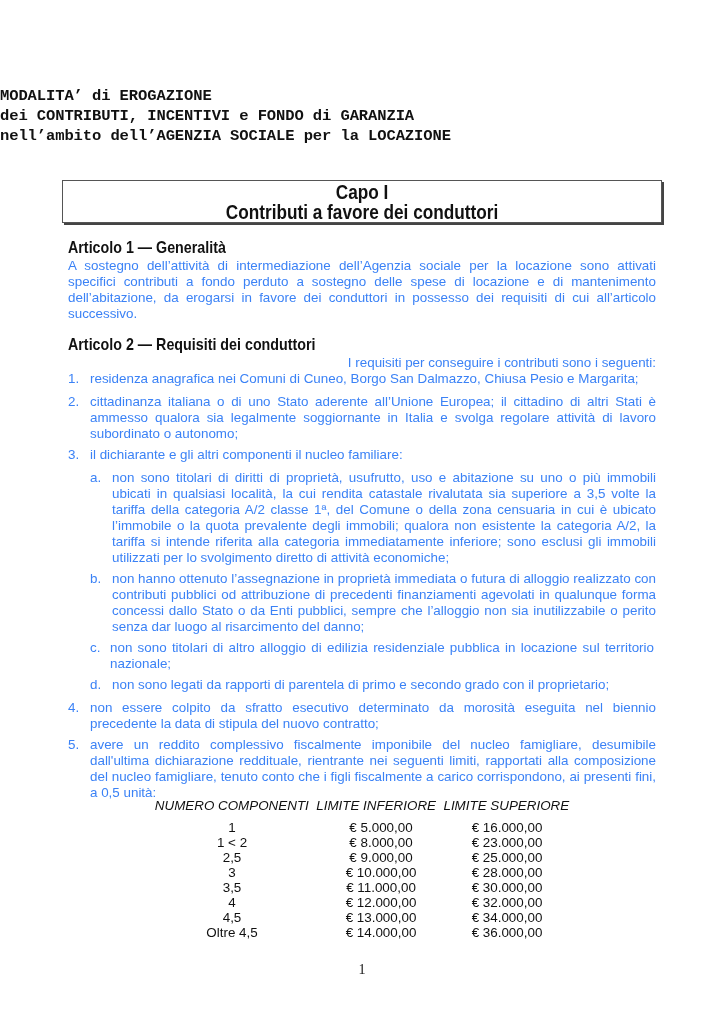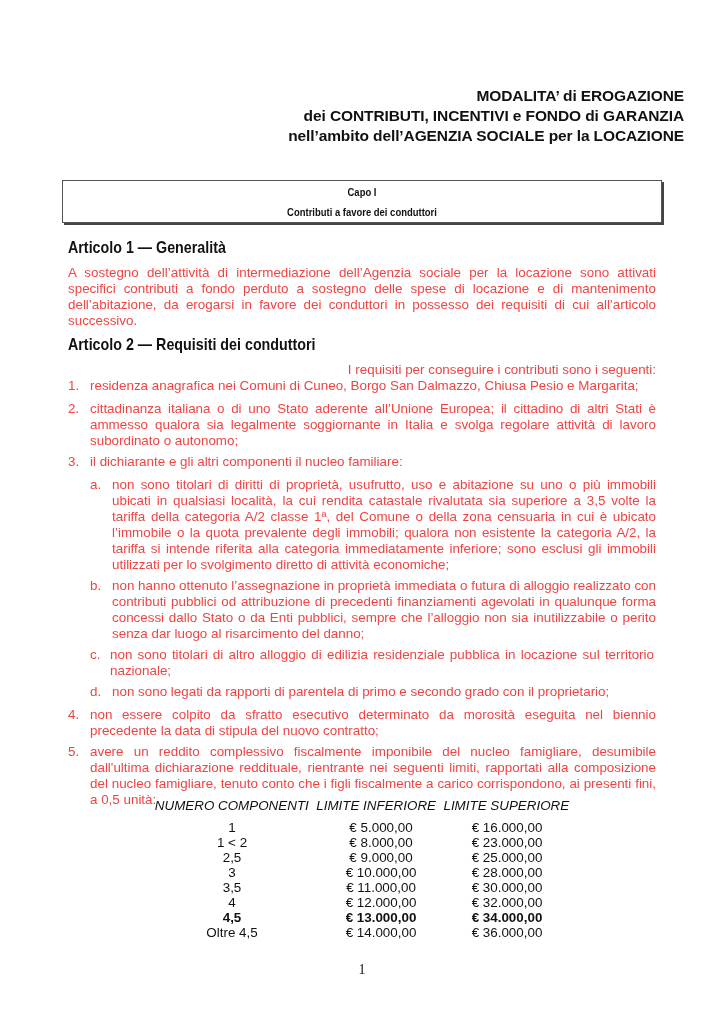--- a/index.html
+++ b/index.html
@@ -1,27 +1,27 @@
 <!DOCTYPE html>
 <html><head>
 <meta charset="utf-8">
 <style>
   html, body { margin: 0; padding: 0; background: #ffffff; }
   body { width: 724px; height: 1024px; position: relative; overflow: hidden; color: #111; }
   .page { position: absolute; left: 0; top: 0; width: 724px; height: 1024px; background: #fff; }
-  .title { position: absolute; left: 0; width: 684px; top: 86px; text-align: right;
-           font-family: Liberation Sans, sans-serif; font-weight: bold; font-size: 15.5px;
+  .title { position: absolute; left: 0; width: 684px; top: 86px; text-align: left;
+           font-family: Liberation Mono, monospace; font-weight: bold; font-size: 15.5px;
            line-height: 20px; letter-spacing: -0.1px; }
   .title div { white-space: nowrap; }
   .capo-box { position: absolute; left: 62px; top: 180px; width: 598px; height: 40px;
               border: 1px solid #555; box-shadow: 2px 2px 0 #444; background: #fff;
               text-align: center; font-family: "Liberation Sans", sans-serif; font-weight: bold;
-              font-size: 11px; line-height: 20px; padding-top: 1px; }
+              font-size: 20px; line-height: 20px; padding-top: 1px; }
   .capo-box div { transform: scaleX(0.86); transform-origin: center; white-space: nowrap; }
-  .body-text { font-family: "Liberation Sans", sans-serif; font-size: 13.4px; line-height: 16px; color: #ef4444; margin-top: 7px; }
+  .body-text { font-family: "Liberation Sans", sans-serif; font-size: 13.4px; line-height: 16px; color: #3b82f6; }
   .art-h { position: absolute; left: 68px; font-family: "Liberation Sans", sans-serif; font-weight: bold;
            font-size: 17px; line-height: 20px; transform: scaleX(0.84); transform-origin: left center; white-space: nowrap; }
   .para { position: absolute; left: 68px; width: 588px; text-align: justify; }
   .para.last-left { text-align-last: left; }
   .li { position: absolute; }
   .li .num { position: absolute; left: 0; top: 0; }
   .li .txt { position: absolute; text-align: justify; }
   .table-head { position: absolute; left: 0; width: 724px; top: 798px; text-align: center;
                 font-family: "Liberation Sans", sans-serif; font-style: italic; font-size: 13.4px; line-height: 16px; white-space: pre; }
   .trow { position: absolute; left: 0; width: 724px; height: 15px; font-family: "Liberation Sans", sans-serif; font-size: 13.4px; line-height: 15px; }
@@ -125,21 +125,21 @@
     <div class="trow" style="top:880px;">
       <span class="c1">3,5</span>
       <span class="c2">€ 11.000,00</span>
       <span class="c3">€ 30.000,00</span>
     </div>
     <div class="trow" style="top:895px;">
       <span class="c1">4</span>
       <span class="c2">€ 12.000,00</span>
       <span class="c3">€ 32.000,00</span>
     </div>
-    <div class="trow" style="top:910px;font-weight:bold;">
+    <div class="trow" style="top:910px;">
       <span class="c1">4,5</span>
       <span class="c2">€ 13.000,00</span>
       <span class="c3">€ 34.000,00</span>
     </div>
     <div class="trow" style="top:925px;">
       <span class="c1">Oltre 4,5</span>
       <span class="c2">€ 14.000,00</span>
       <span class="c3">€ 36.000,00</span>
     </div>
   </div>

